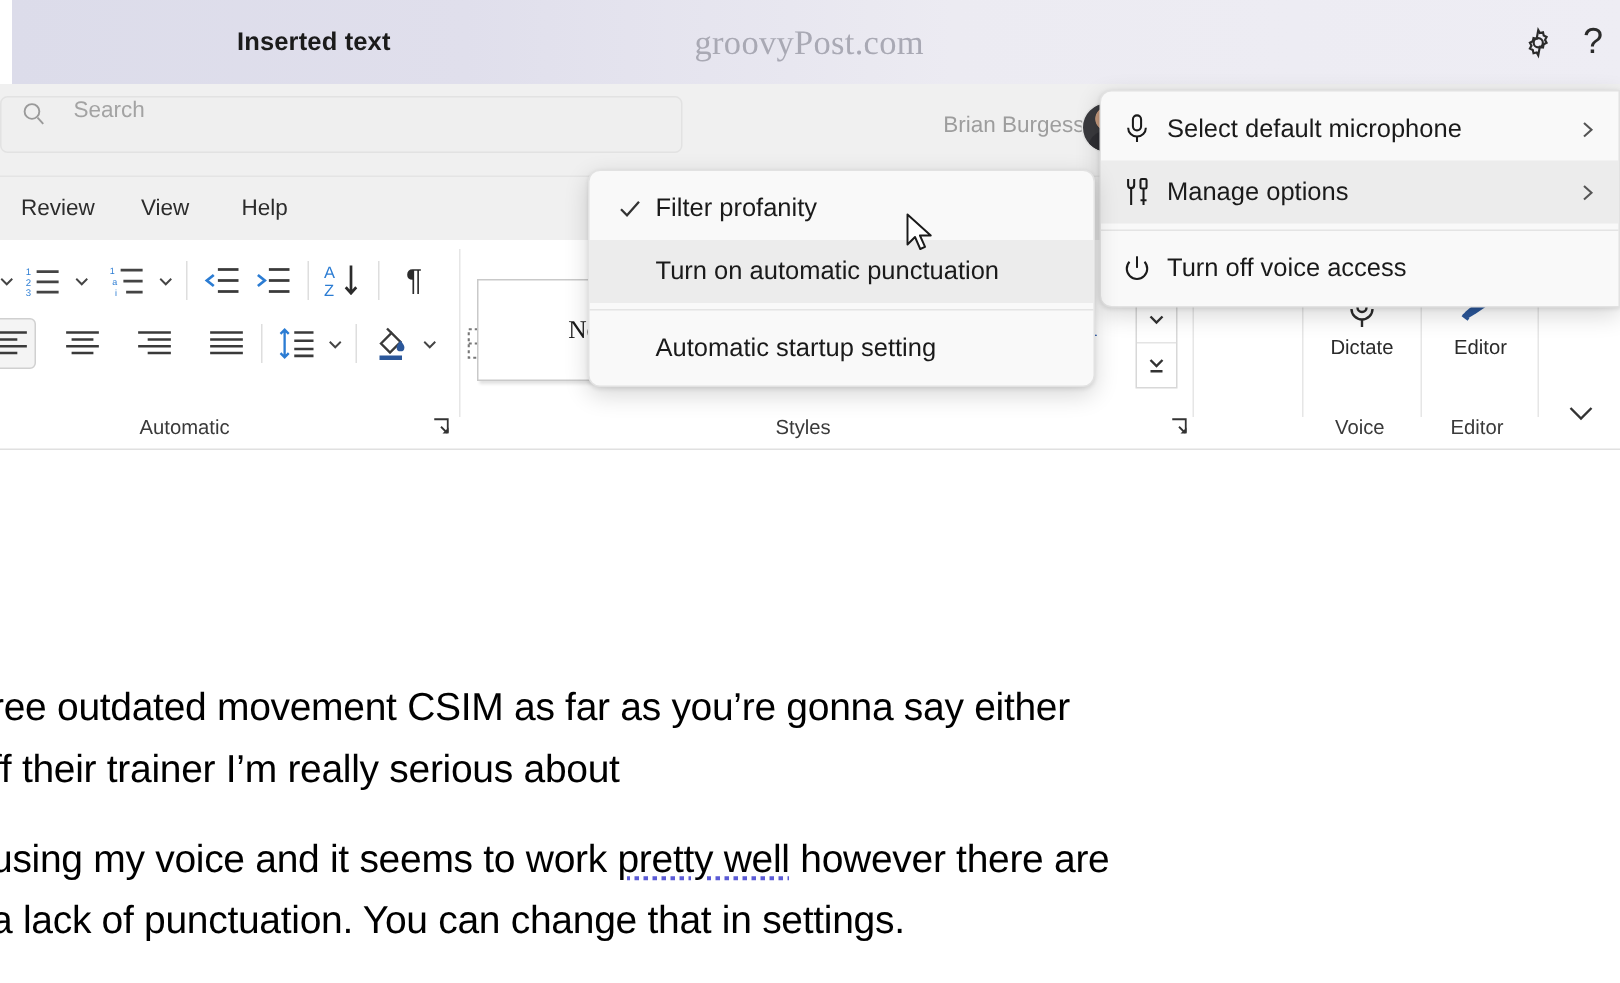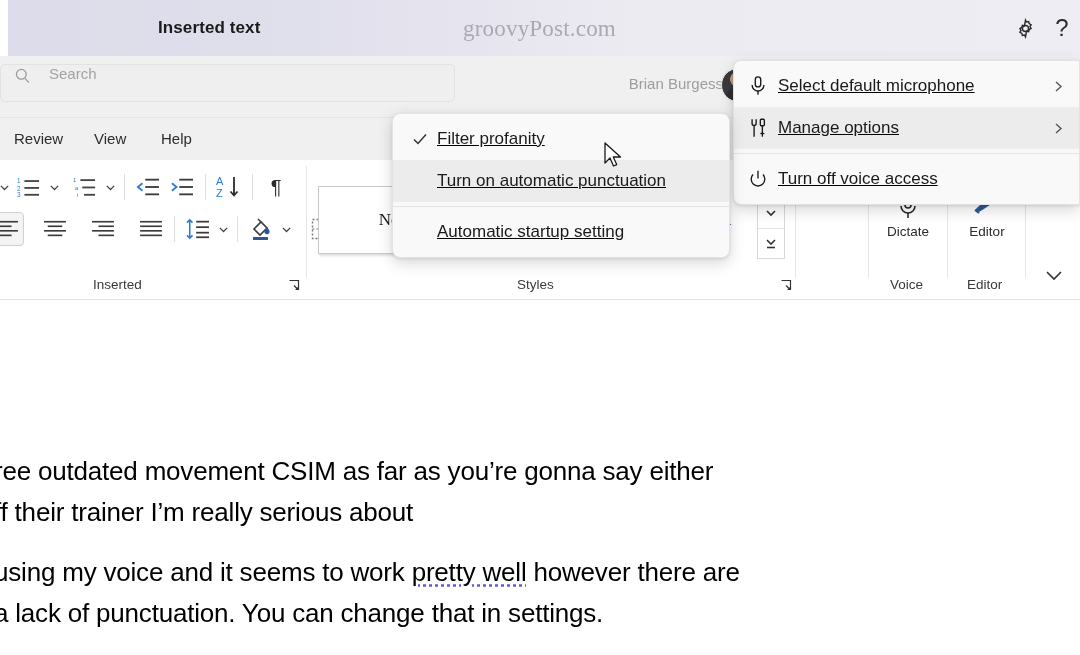--- a/index.html
+++ b/index.html
@@ -158,21 +158,20 @@
              text-decoration-color: #5b5bd6; text-underline-offset: 3px; }
 
   
   .menu {
     position: absolute;
     background: #f9f9f9;
     border: 1px solid #e2e2e2;
     border-radius: 8px;
     box-shadow: 0 5px 16px rgba(0,0,0,.16), 0 1px 3px rgba(0,0,0,.10);
     padding: 4px 0;
-    text-decoration: underline;
   }
   .mi {
     position: relative; display: flex; align-items: center;
     height: 42px; padding: 0 14px; font-size: 17px; color: #1a1a1a;
   }
   .mi.hl { background: #ececec; }
   .mi .mi-icon { width: 30px; display:flex; align-items:center; justify-content:flex-start; color:#1a1a1a; }
   .mi .mi-check { width: 34px; display:flex; align-items:center; justify-content:center; color:#333; }
   .mi .mi-label { flex: 1; }
   .mi .mi-chev { color:#555; display:flex; align-items:center; }
@@ -407,21 +406,21 @@
     <span class="glyph">
       <svg width="30" height="26" viewBox="0 0 30 26" fill="none">
         <path d="M3 16c6-7 14-11 24-13-6 6-13 11-20 15z" fill="#2b579a"></path>
         <path d="M3 16l4 3" stroke="#2b579a" stroke-width="2"></path>
       </svg>
     </span>
     <div class="lbl">Editor</div>
   </div>
 
   <div class="grouplabels">
-    <div class="glabel" style="left:93px;">Inserted</div>
+    <div class="glabel" style="left:93px;">Automatic</div>
     <div class="launcher" style="left:288px;">
       <svg width="13" height="13" viewBox="0 0 13 13" fill="none" stroke="#333" stroke-width="1.2">
         <path d="M1.5 1.5h9v9"></path>
           <path d="M10 10.5L6 6.5"></path>
           <path d="M7 11h4V7" fill="#333" stroke="none"></path>
       </svg>
     </div>
     <div class="glabel" style="left:517px;">Styles</div>
     <div class="launcher" style="left:780px;">
       <svg width="13" height="13" viewBox="0 0 13 13" fill="none" stroke="#333" stroke-width="1.2">

